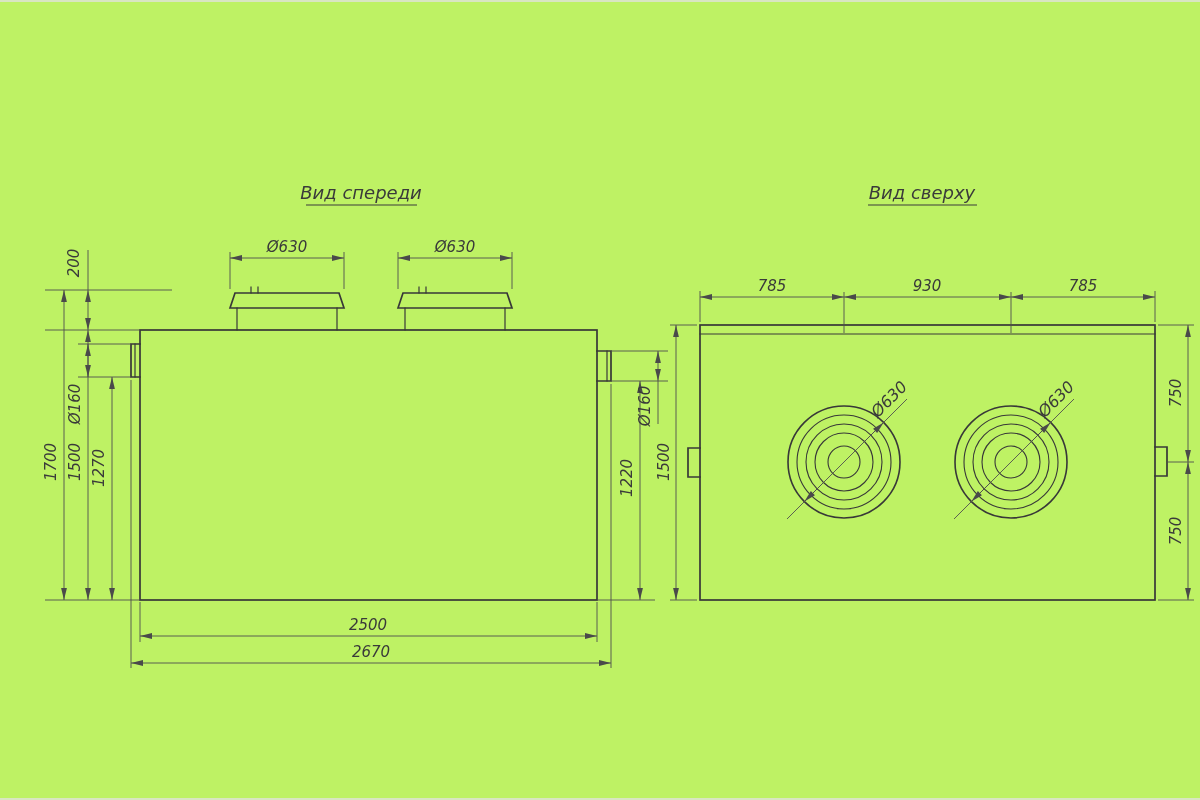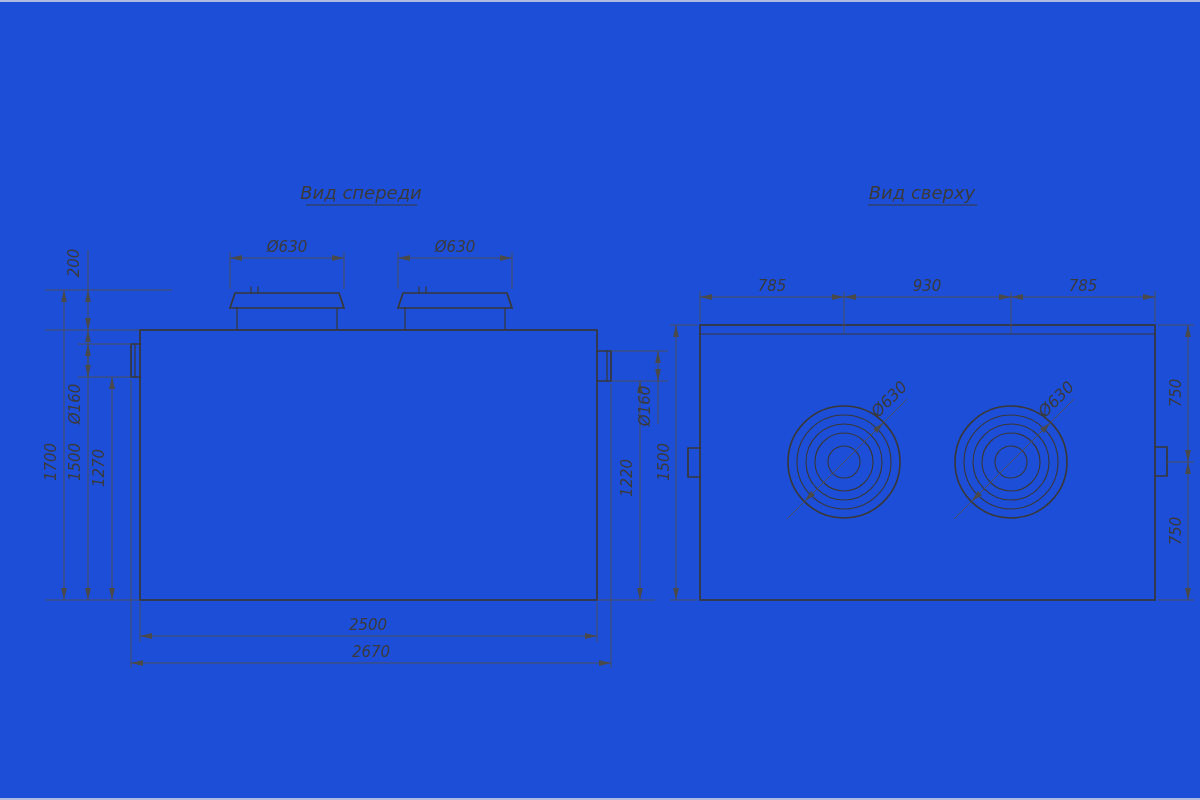--- a/index.html
+++ b/index.html
@@ -1,16 +1,16 @@
 <!DOCTYPE html>
 <html><head>
 <meta charset="utf-8">
 <style>
   html,body{margin:0;padding:0;background:#ffffff;}
-  .stage{position:relative;width:1200px;height:800px;background:#1d4ed8;overflow:hidden;}
+  .stage{position:relative;width:1200px;height:800px;background:#bef264;overflow:hidden;}
   svg{display:block;}
   .outline{stroke:#383838;stroke-width:1.7;fill:none;stroke-linecap:square;}
   .outline2{stroke:#383838;stroke-width:1.2;fill:none;stroke-linecap:square;}
   .dim{stroke:#4f4f4f;stroke-width:0.9;fill:none;stroke-linecap:butt;}
   .ring{stroke:#383838;stroke-width:1.1;fill:none;}
   .ring-outer{stroke:#383838;stroke-width:1.6;fill:none;}
   .dim-text{font:italic 15px "DejaVu Sans", sans-serif;fill:#3a3a3a;}
   .dia-text{font:italic 16px "DejaVu Sans", sans-serif;fill:#3a3a3a;}
   .title-text{font:italic 18px "DejaVu Sans", sans-serif;fill:#3a3a3a;}
   .underline{stroke:#3a3a3a;stroke-width:1.1;}

